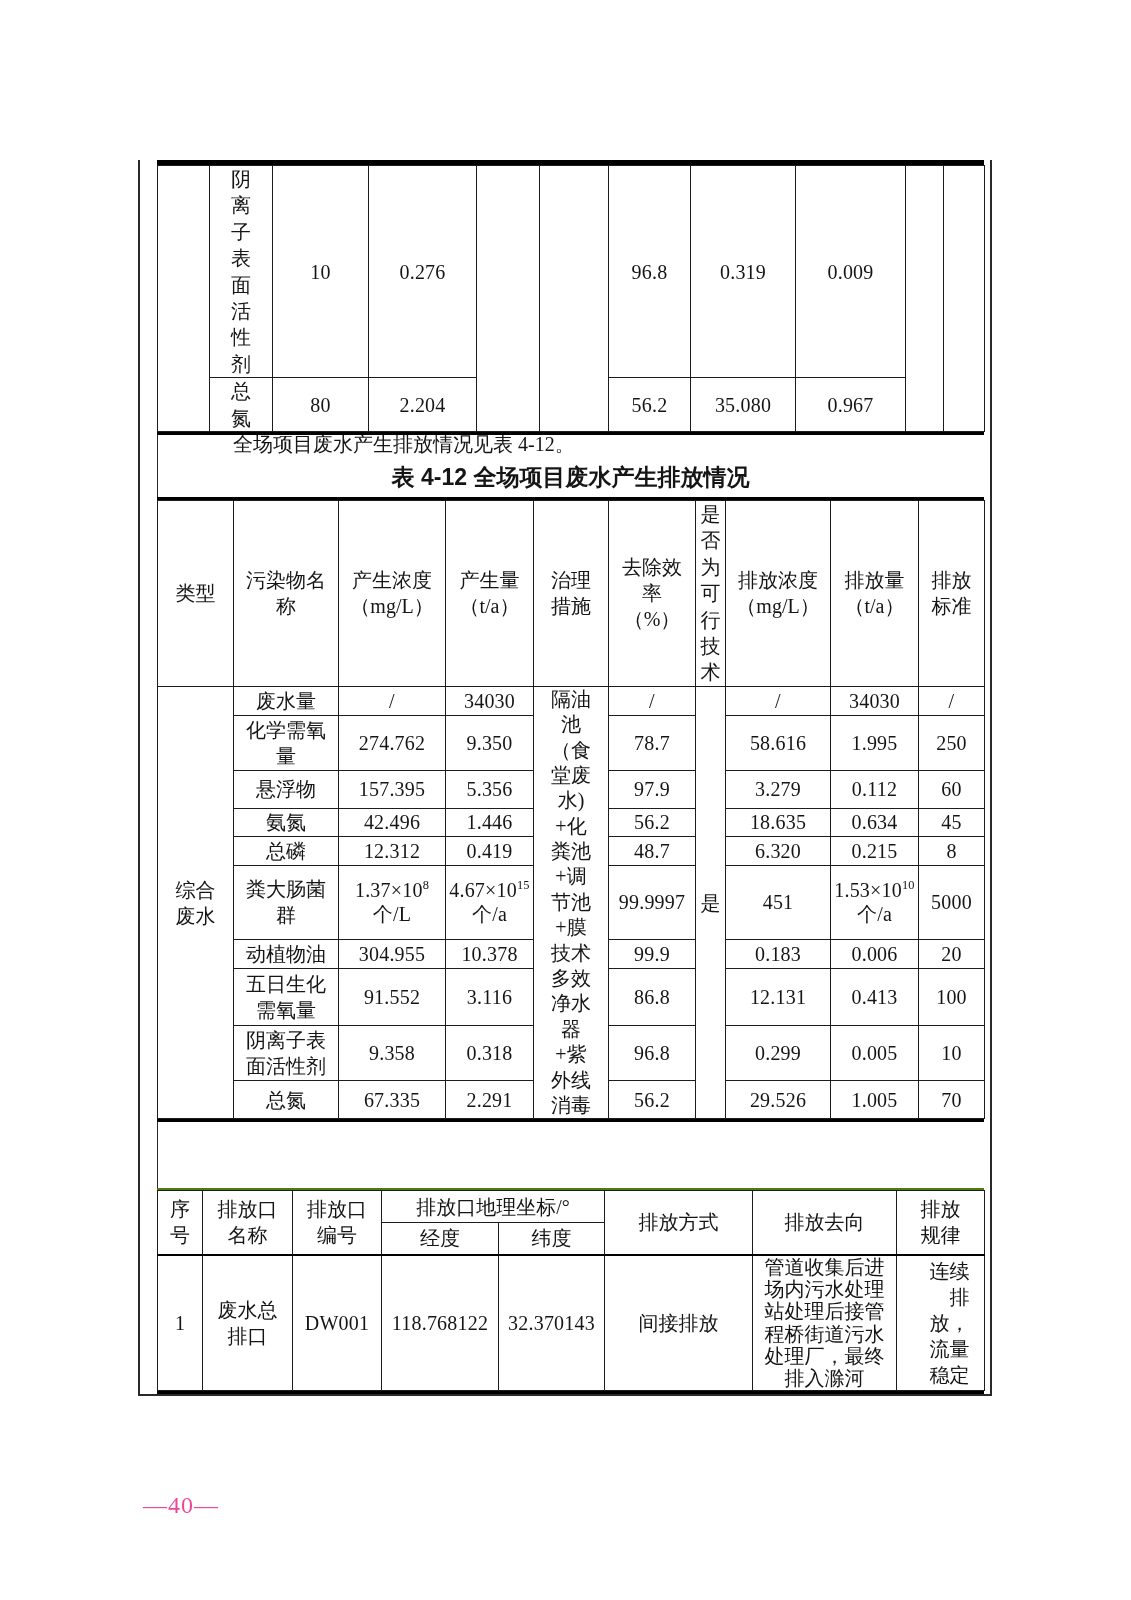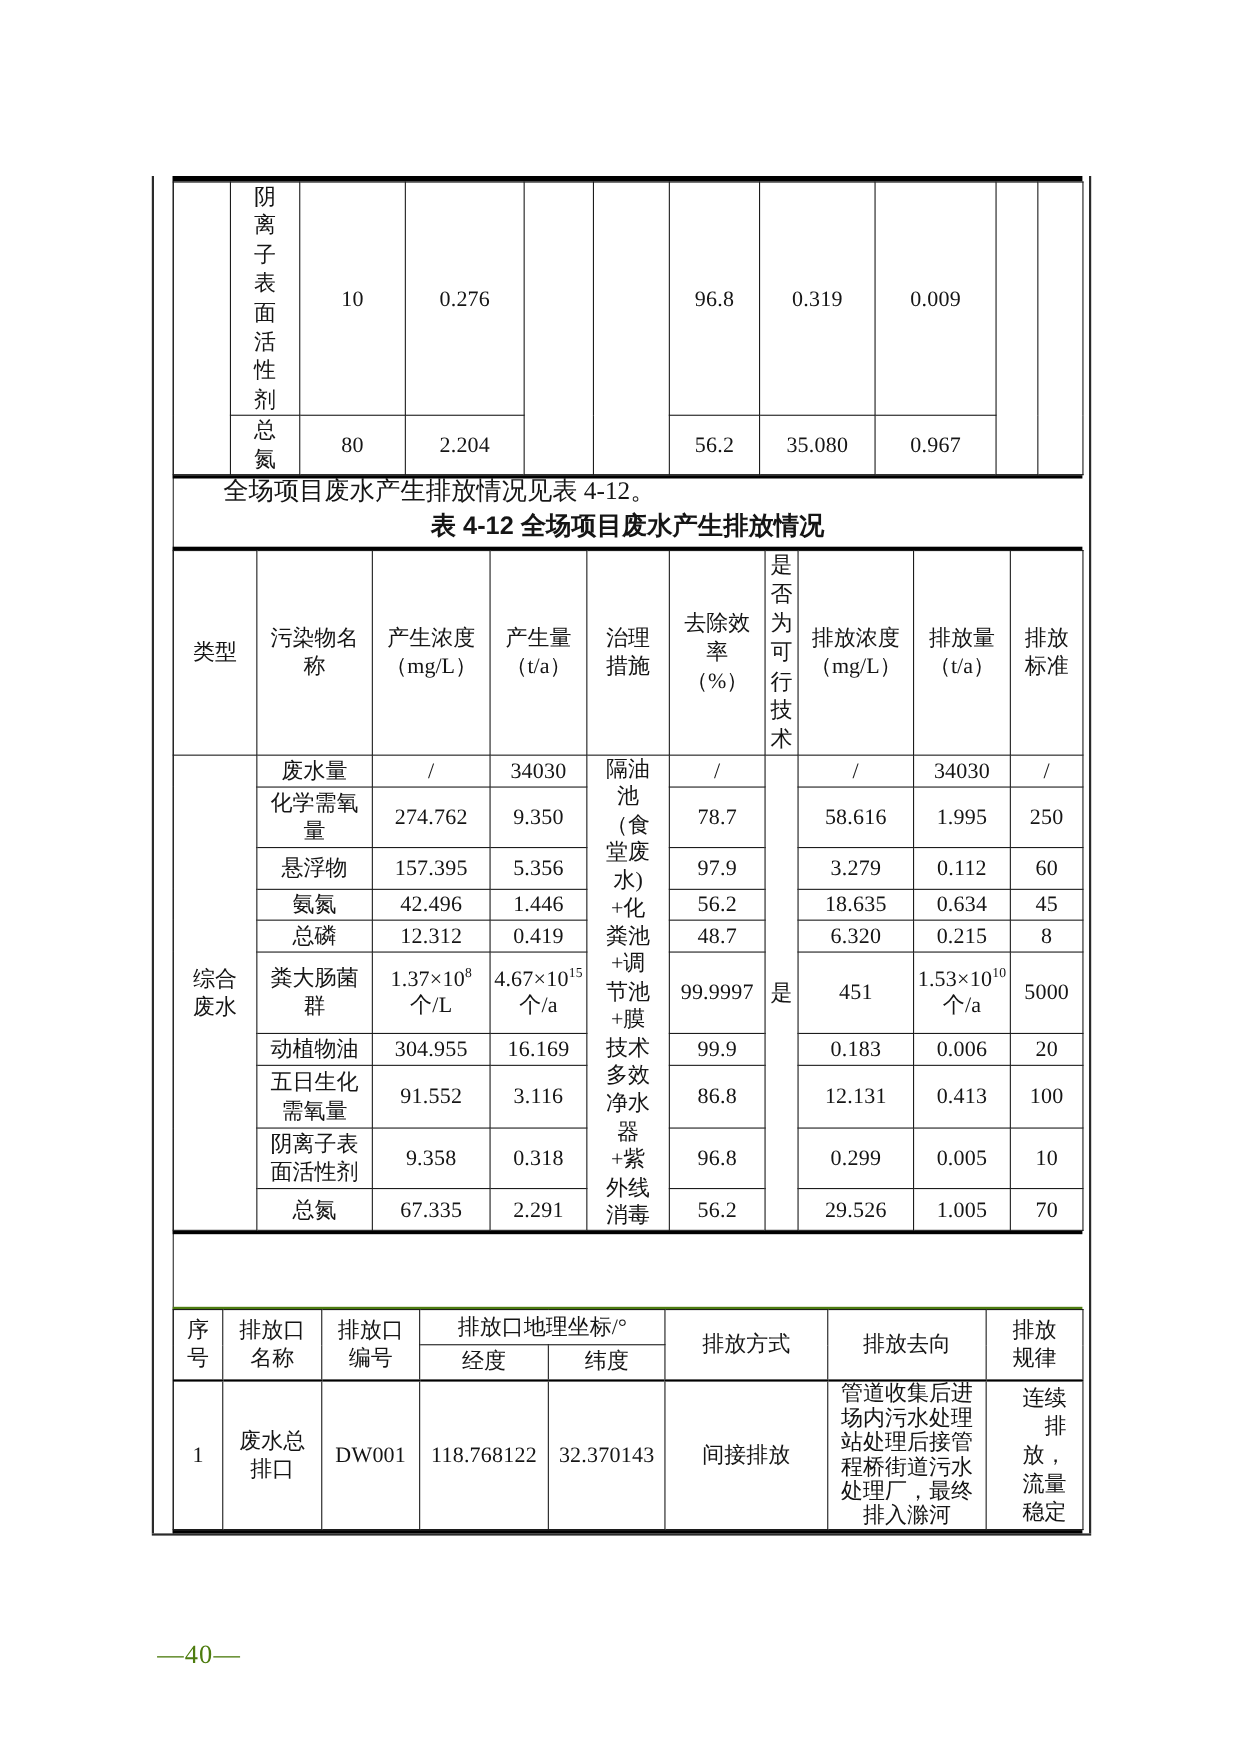--- a/index.html
+++ b/index.html
@@ -37,38 +37,38 @@
   .w2      { width: 2.15em; margin: 0 auto; word-break: break-all; }
   .treat   { width: 2.45em; margin: 0 auto; word-break: break-all; line-height: 1.27; }
   .pname   { padding: 0 9px; }
   .numcell { letter-spacing: 0.2px; }
   .sci     { line-height: 1.2; padding: 0 2px; }
   .dest-cell { line-height: 1.12; padding: 0 9px; margin-top: 26px; }
   .patt    { width: 2.9em; margin: 0 auto; word-break: break-all; line-height: 1.3; text-align: right; }
 
   .para {
     position: absolute; left: 157px; top: 431px; width: 827px;
-    padding-left: 46px; box-sizing: border-box;
-    font-size: 23px; margin: 0;
+    padding-left: 76px; box-sizing: border-box;
+    font-size: 20px; margin: 0;
   }
   .tbl-title {
     position: absolute; left: 157px; width: 827px;
     text-align: center; font-weight: bold; font-size: 23px;
     font-family: "Liberation Sans", "DejaVu Sans", sans-serif;
   }
   .title-412 { top: 462px; }
   .title-413 { top: 1091px; }
   .sec-head {
     position: absolute; left: 207px; top: 1332px;
     font-weight: bold; font-size: 23px;
     font-family: "Liberation Sans", "DejaVu Sans", sans-serif;
   }
   .pageno {
     position: absolute; left: 143px; top: 1492px;
-    font-size: 24px; color: #4d7c0f; letter-spacing: 1px;
+    font-size: 24px; color: #ec4899; letter-spacing: 1px;
   }
 </style>
 </head>
 <body>
 
 <div class="page">
 
   <div class="vline vl-outer"></div>
   <div class="vline vl-inner"></div>
   <div class="vline vl-right"></div>
@@ -213,21 +213,21 @@
         <td class="numcell sci"><span>1.37×10</span><sup>8</sup><span> 个/L</span></td>
         <td class="numcell sci"><span>4.67×10</span><sup>15</sup><span> 个/a</span></td>
         <td class="numcell">99.9997</td>
         <td class="numcell">451</td>
         <td class="numcell sci"><span>1.53×10</span><sup>10</sup><span> 个/a</span></td>
         <td class="numcell">5000</td>
       </tr>
       <tr style="height:28px">
         <td class="pname">动植物油</td>
         <td class="numcell">304.955</td>
-        <td class="numcell">16.169</td>
+        <td class="numcell">10.378</td>
         <td class="numcell">99.9</td>
         <td class="numcell">0.183</td>
         <td class="numcell">0.006</td>
         <td class="numcell">20</td>
       </tr>
       <tr style="height:55px">
         <td class="pname">五日生化需氧量</td>
         <td class="numcell">91.552</td>
         <td class="numcell">3.116</td>
         <td class="numcell">86.8</td>

